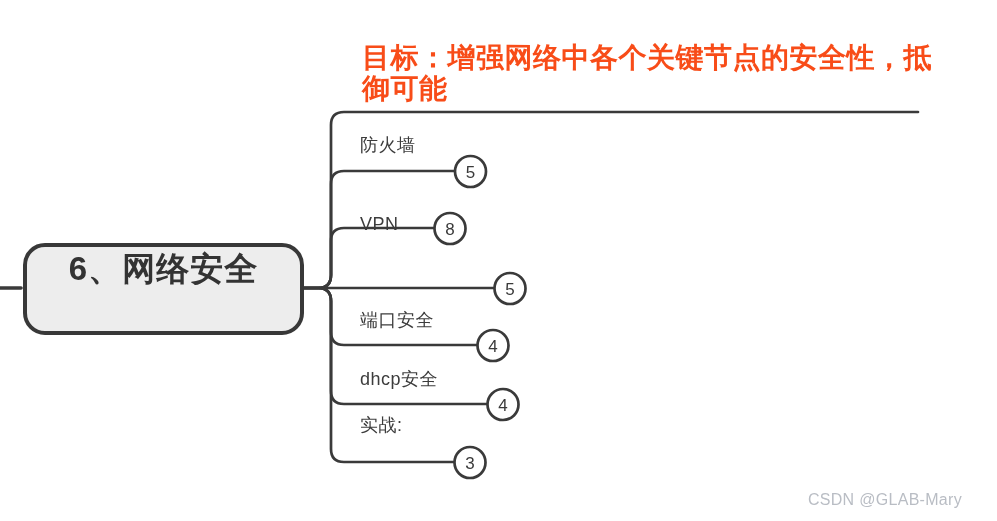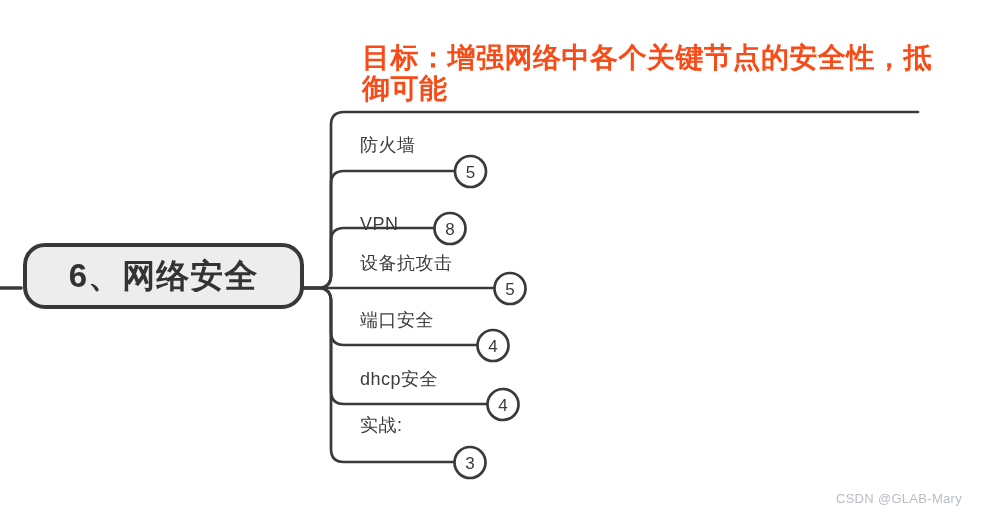--- a/index.html
+++ b/index.html
@@ -31,27 +31,26 @@
     font-size: 28px;
     line-height: 31px;
     font-weight: 600;
     letter-spacing: 0.5px;
   }
   .root-node {
     position: absolute;
     left: 23px;
     top: 243px;
     width: 281px;
-    height: 66px;
+    height: 92px;
     box-sizing: border-box;
     background: #ededed;
     border: 4px solid #383838;
     border-radius: 22px;
     display: flex;
-    align-items: center;
     justify-content: center;
     color: #333333;
     font-size: 33px;
     font-weight: 700;
     letter-spacing: 1px;
     cursor: default;
   }
   .branch-label {
     position: absolute;
     left: 360px;
@@ -65,21 +64,21 @@
   .bl-1 { top: 193px; margin-top: 20px; }
   .bl-2 { top: 252px; }
   .bl-3 { top: 310px; font-family: Liberation Mono, monospace; }
   .bl-4 { top: 368px; text-align: center; }
   .bl-5 { top: 414px; }
   .watermark {
     position: absolute;
     right: 35px;
     top: 491px;
     color: #b9bdc4;
-    font-size: 13px;
+    font-size: 16px;
     letter-spacing: 0.3px;
   }
   .badge-num {
     font-size: 17px;
     fill: #3a3a3a;
     font-family: "Liberation Sans", "DejaVu Sans", sans-serif;
   }
 </style>
 </head>
 <body>
@@ -128,20 +127,19 @@
   <div class="goal-note">
     <div>目标：增强网络中各个关键节点的安全性，抵御可能</div>
   </div>
 
   <div class="root-node">
     <span>6、网络安全</span>
   </div>
 
   <div class="branch-label bl-0">防火墙</div>
   <div class="branch-label bl-1">VPN</div>
-  <div class="branch-label bl-2">设备抗攻击</div>
   <div class="branch-label bl-3">端口安全</div>
   <div class="branch-label bl-4">dhcp安全</div>
   <div class="branch-label bl-5">实战:</div>
 
   <div class="watermark">CSDN @GLAB-Mary</div>
 
 </div>
 
 </body></html>

